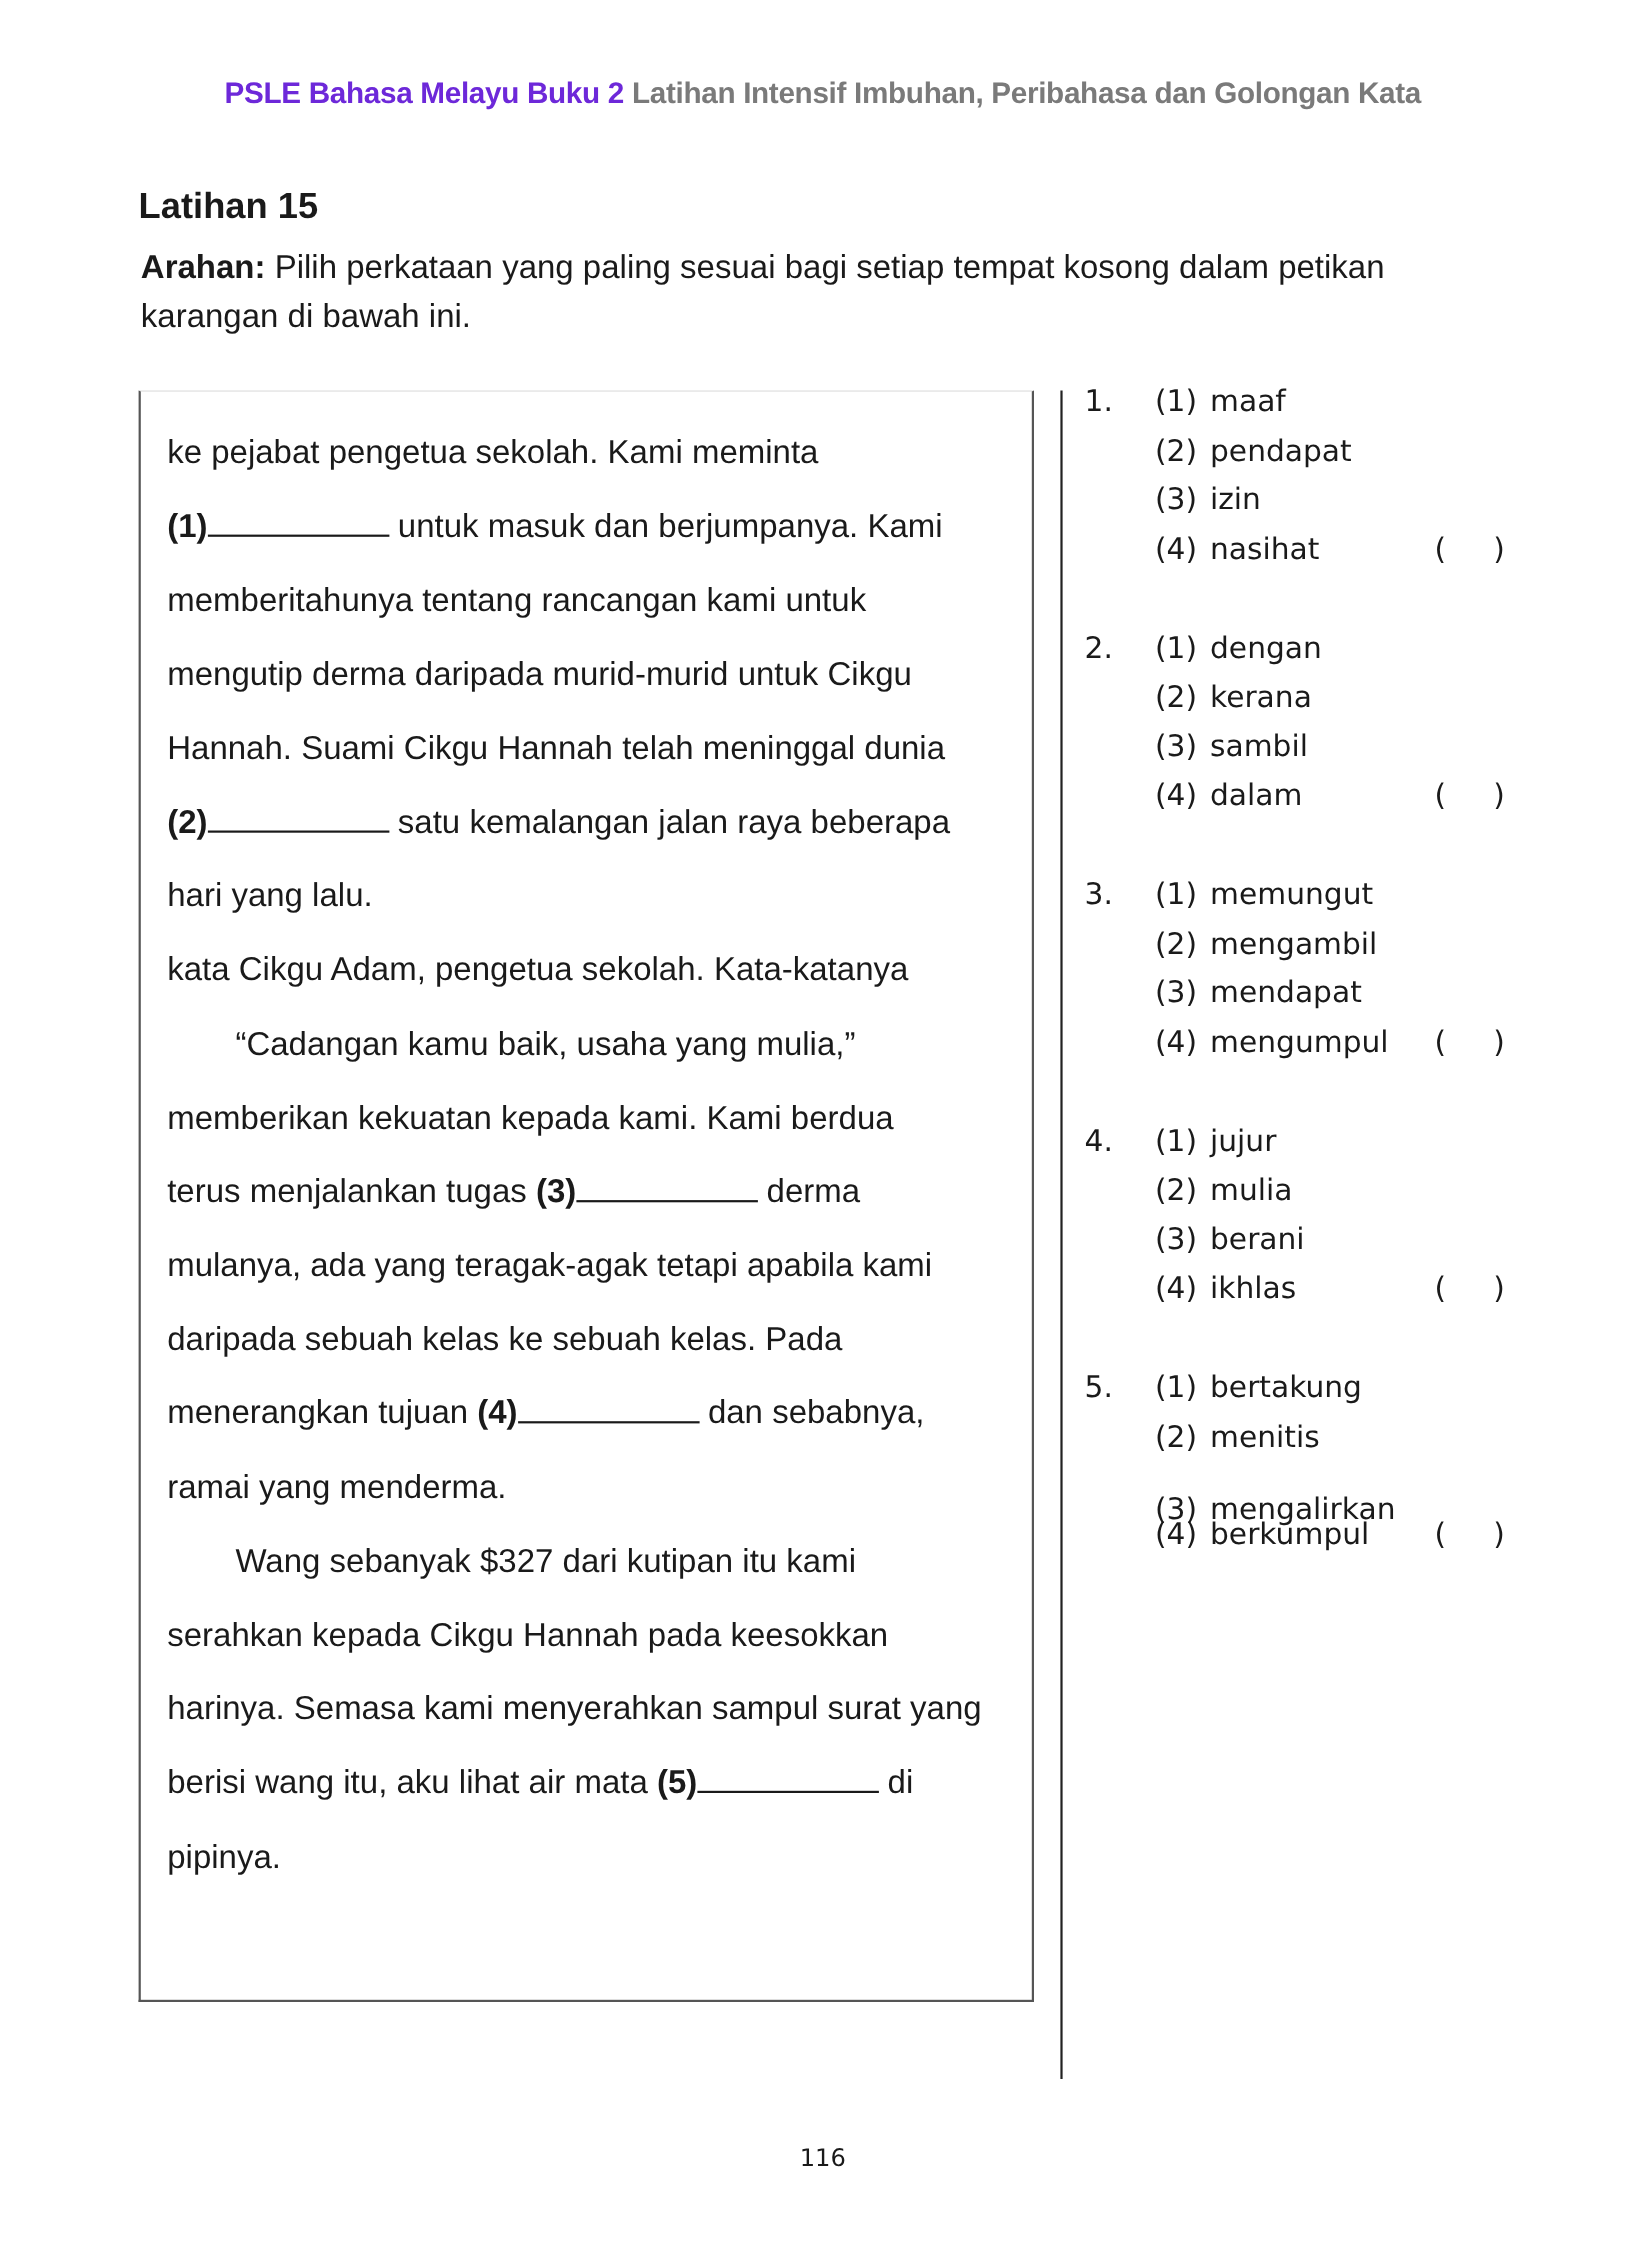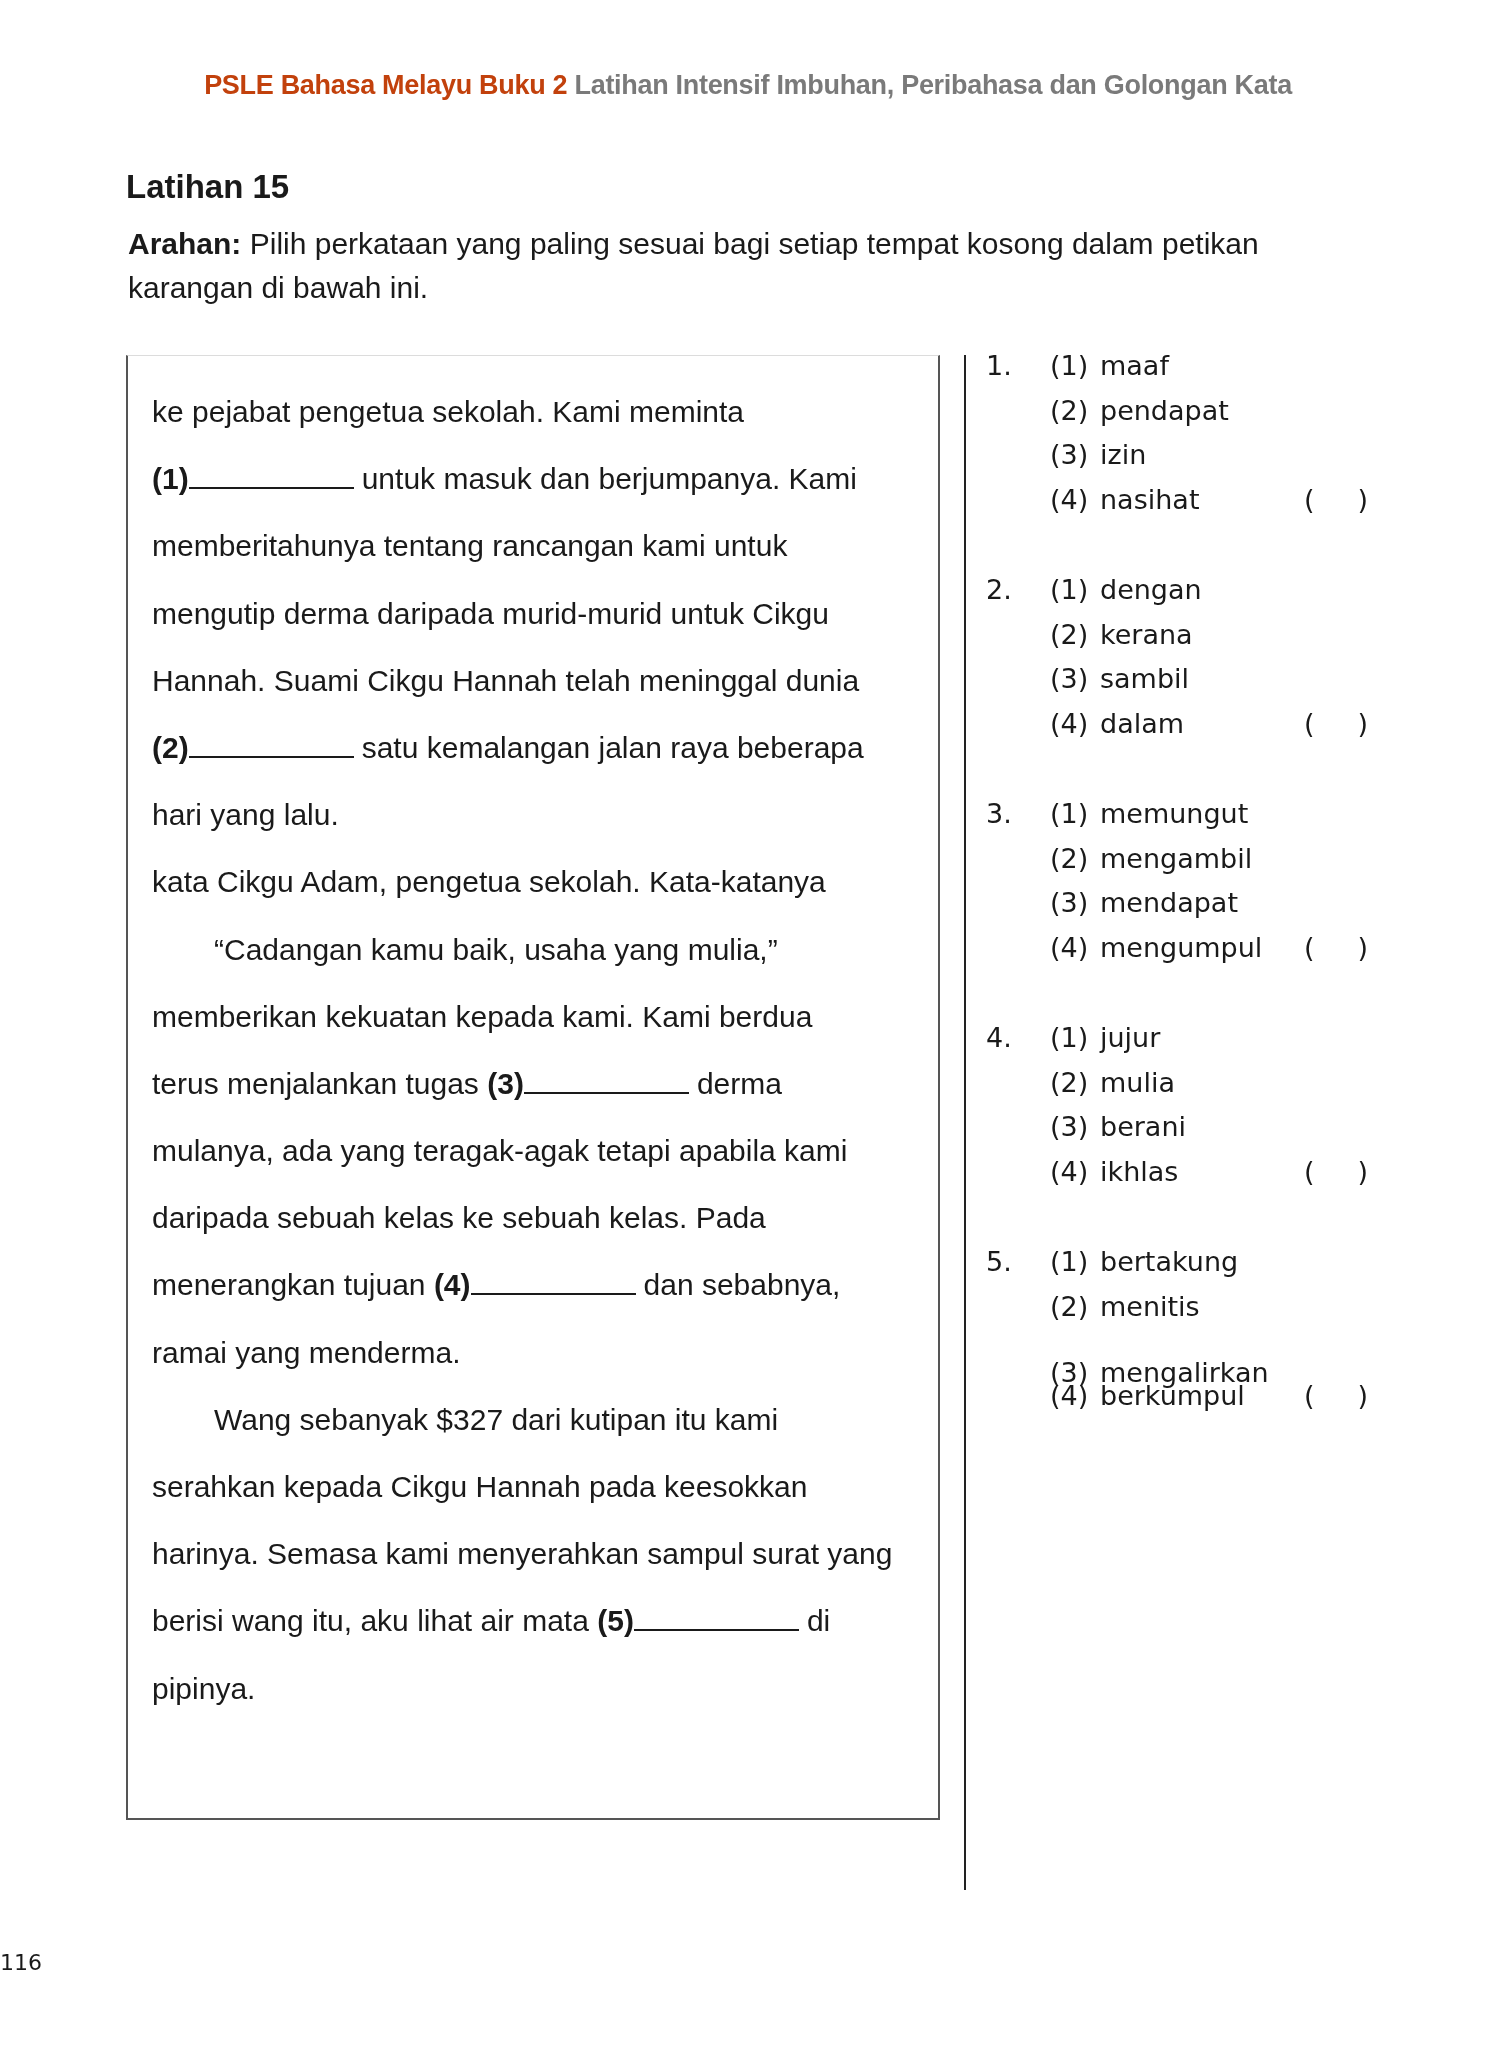--- a/index.html
+++ b/index.html
@@ -1,18 +1,18 @@
 <!DOCTYPE html>
 <html><head>
 <meta charset="utf-8">
 <style>
   html, body { margin: 0; padding: 0; background: #ffffff; }
   body { width: 1496px; height: 2047px; position: relative; overflow: hidden; color: #1a1a1a; font-family: "DejaVu Sans", sans-serif; }
   .running-header { position: absolute; top: 70px; left: 0; width: 1496px; text-align: center; font-family: "Liberation Sans", sans-serif; font-size: 27px; font-weight: bold; letter-spacing: -0.3px; }
-  .running-header .book { color: #c2410c; }
+  .running-header .book { color: #6d28d9; }
   .running-header .subtitle { color: #7a7a7a; }
   .title { position: absolute; top: 168px; left: 126px; font-family: "Liberation Sans", sans-serif; font-weight: bold; font-size: 33px; color: #1a1a1a; }
   .instruction { position: absolute; top: 222px; left: 128px; width: 1230px; font-family: "Liberation Sans", sans-serif; font-size: 30px; line-height: 44px; color: #1a1a1a; }
   .instruction b { font-weight: bold; }
 
   .passage-box { position: absolute; top: 355px; left: 126px; width: 814px; height: 1465px; border-left: 2px solid #555; border-right: 2px solid #555; border-bottom: 2px solid #555; border-top: 1px solid #dcdcdc; box-sizing: border-box; }
   .passage { position: absolute; top: 22px; left: 24px; width: 770px; font-family: "Liberation Sans", sans-serif; font-size: 30px; line-height: 67.2px; color: #1a1a1a; }
   .passage .line { white-space: nowrap; height: 67.2px; }
   .passage .indent { padding-left: 62px; }
   .blank-num { font-weight: bold; }
@@ -20,21 +20,21 @@
 
   .divider { position: absolute; top: 355px; left: 964px; width: 2px; height: 1535px; background: #222; }
 
   .questions { position: absolute; top: 350px; left: 986px; width: 400px; font-family: "DejaVu Sans", sans-serif; font-size: 27px; color: #1a1a1a; }
   .question { position: absolute; left: 0; width: 400px; }
   .q-num { position: absolute; left: 0; top: 0; }
   .option { position: absolute; left: 64px; white-space: nowrap; }
   .option .opt-label { display: inline-block; width: 50px; }
   .answer-bracket { position: absolute; left: 318px; white-space: pre; }
 
-  .page-number { position: absolute; top: 1950px; left: 0; width: 1496px; text-align: left; font-family: "DejaVu Sans", sans-serif; font-size: 22px; color: #1a1a1a; }
+  .page-number { position: absolute; top: 1950px; left: 0; width: 1496px; text-align: center; font-family: "DejaVu Sans", sans-serif; font-size: 22px; color: #1a1a1a; }
 </style>
 </head>
 <body>
 
 <div class="running-header">
   <span class="book">PSLE Bahasa Melayu Buku 2</span>
   <span class="subtitle">Latihan Intensif Imbuhan, Peribahasa dan Golongan Kata</span>
 </div>
 
 <div class="title">Latihan 15</div>

